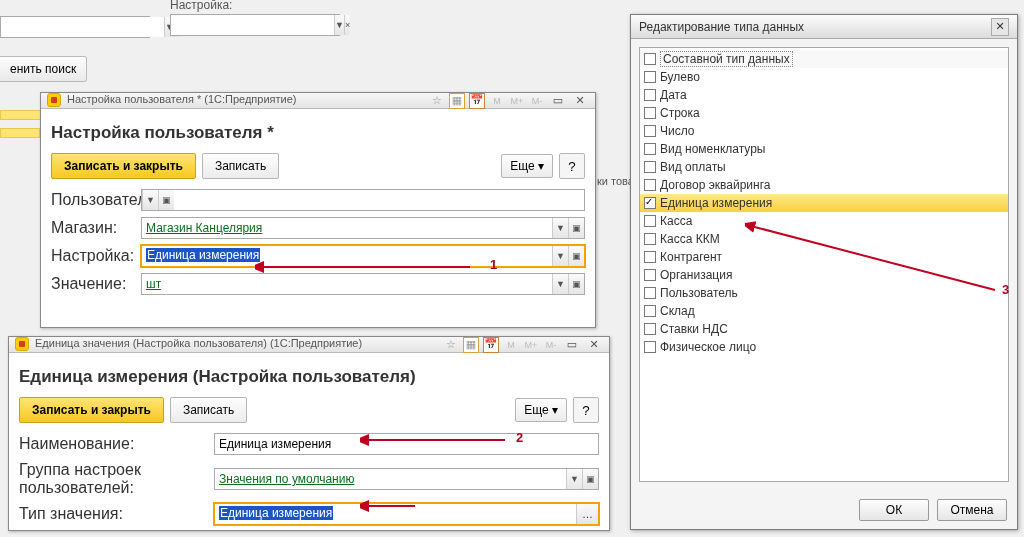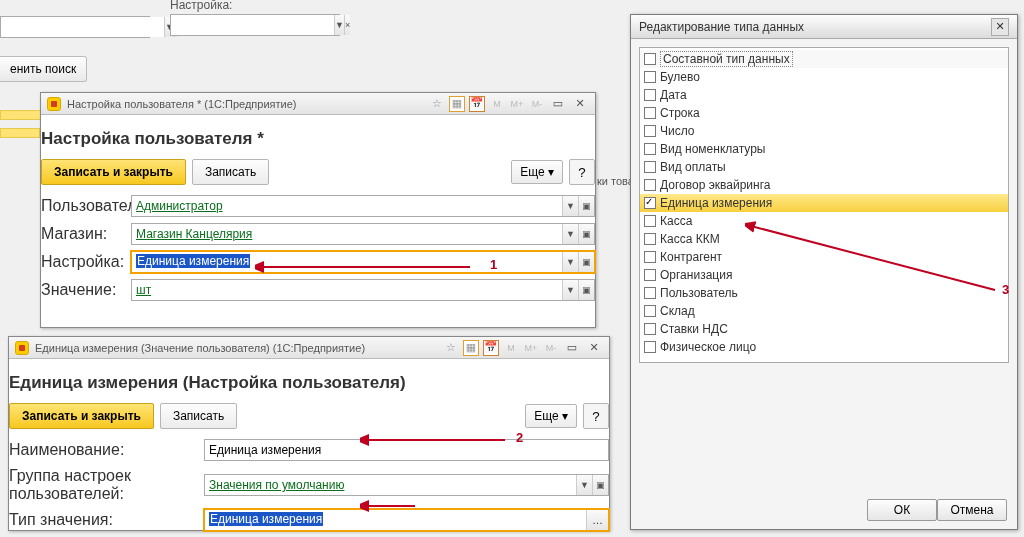--- a/index.html
+++ b/index.html
@@ -11,32 +11,32 @@
   .top-label { font-size: 12px; color: #555; }
   .top-combo { display: flex; border: 1px solid #aaa; background: #fff; height: 22px; }
   .top-combo input { border: none; flex: 1; padding: 0 4px; font-size: 12px; }
   .combo-btn { width: 16px; border-left: 1px solid #ccc; background: linear-gradient(#fafafa,#e6e6e6); display:flex; align-items:center; justify-content:center; cursor:pointer; font-size:9px; color:#555;}
   .search-btn { position:absolute; top:56px; left:0; height:26px; padding:0 10px; border:1px solid #bbb; border-left:none; border-radius:0 3px 3px 0; background:linear-gradient(#fdfdfd,#e9e9e9); cursor:pointer; font-size:12px;text-align:center;}
   .thin-yellow { position:absolute; top:110px; left:0; width:405px; height:10px; background:#ffe475; border:1px solid #e8c94a;}
   .thin-yellow2 { position:absolute; top:128px; left:0; width:40px; height:10px; background:#ffe475; border:1px solid #e8c94a;}
 
   
   .window { position:absolute; background:#fff; border:1px solid #888; box-shadow:1px 1px 3px rgba(0,0,0,0.25); }
-  .titlebar { height:22px; background:linear-gradient(#f7f7f7,#e4e4e4); border-bottom:1px solid #bbb; display:flex; align-items:center; padding:0 6px; font-size:11px; color:#555; }
+  .titlebar { height:16px; background:linear-gradient(#f7f7f7,#e4e4e4); border-bottom:1px solid #bbb; display:flex; padding:0 6px; font-size:11px; color:#555; }
   .titlebar .logo { width:14px; height:14px; background:#ffcc00; border-radius:3px; margin-right:6px; border:1px solid #d6a800; position:relative;}
   .titlebar .logo::after{content:"";position:absolute;width:6px;height:6px;background:#d63a1f;border-radius:1px;top:3px;left:3px;}
   .titlebar .spacer { flex:1; }
   .title-icons { display:flex; gap:4px; align-items:center; }
   .ticon { width:16px; height:16px; display:flex; align-items:center; justify-content:center; font-size:11px; color:#999; border:1px solid transparent; cursor:pointer;}
   .ticon.grid{border:1px solid #e0a030;background:#fff;}
   .ticon.cal{border:1px solid #d08030;background:#fff;}
   .ticon.m{font-size:9px;color:#bbb;}
   .win-btn { width:18px; height:16px; font-size:11px; color:#555; cursor:pointer; display:flex;align-items:center;justify-content:center;}
 
-  .content { padding:8px 0; }
+  .content { padding:8px 10px; }
   .heading { font-size:17px; font-weight:bold; margin:6px 0 10px 0; }
   .toolbar-row { display:flex; align-items:center; gap:6px; margin-bottom:10px;}
   .btn-yellow { background:linear-gradient(#ffe475,#f7c820); border:1px solid #c9a21a; padding:5px 12px; font-weight:bold; font-size:12px; cursor:pointer; border-radius:2px;}
   .btn-plain { background:linear-gradient(#fdfdfd,#ececec); border:1px solid #b5b5b5; padding:5px 12px; font-size:12px; cursor:pointer; border-radius:2px;}
   .btn-plain.small{padding:4px 8px;text-align:center;}
   .btn-q { width:26px; height:26px; display:flex;align-items:center;justify-content:center; border:1px solid #b5b5b5; background:#f5f5f5; cursor:pointer; border-radius:2px;}
 
   .form-row { display:flex; align-items:center; margin-bottom:6px; }
   .form-row label { font-size:16px; color:#333; }
   .form-input-wrap { display:flex; border:1px solid #aaa; background:#fff; height:22px; flex:1; }
@@ -47,28 +47,28 @@
   .sel-text{ background:#1a56c8; color:#fff; padding:0 1px;}
 
   .w1-label{ width:90px; }
   .w2-label{ width:195px; }
   .ellips{width:22px;display:flex;align-items:center;justify-content:center;border-left:1px solid #ccc;background:linear-gradient(#fafafa,#e6e6e6);cursor:pointer;font-size:11px;}
 
   
   .dialog { position:absolute; top:14px; left:630px; width:388px; height:516px; border:1px solid #7a7a7a; background:#f4f4f4; box-shadow:1px 1px 4px rgba(0,0,0,0.3);}
   .dlg-title{ height:24px; background:linear-gradient(#fdfdfd,#dcdcdc); border-bottom:1px solid #aaa; display:flex; align-items:center; padding:0 8px; font-size:12px;}
   .dlg-close{ margin-left:auto; width:18px; height:18px; background:#e6e6e6; border:1px solid #aaa; display:flex;align-items:center;justify-content:center; cursor:pointer; font-size:11px;}
-  .type-list{ background:#fff; border:1px solid #aaa; margin:8px; height:316px; overflow:auto; padding:2px 0;}
+  .type-list{ background:#fff; border:1px solid #aaa; margin:8px; height:435px; overflow:auto; padding:2px 0;}
   .type-item{ display:flex; align-items:center; padding:1px 4px; font-size:12px; cursor:pointer; height:18px;}
   .type-item.selected{ background:linear-gradient(#ffe98a,#f8d040);}
   .type-item.header{ background:#f8f8f8; }
   .type-item.header .tlabel{ border:1px dotted #888; padding:0 2px;}
   .chk{ width:12px; height:12px; border:1px solid #777; background:#fff; margin-right:4px; position:relative; flex-shrink:0;}
   .chk.checked::after{ content:"✓"; position:absolute; font-size:10px; top:-2px; left:0; color:#000;}
-  .dlg-buttons{ position:absolute; bottom:8px; right:10px; display:flex; gap:0;}
+  .dlg-buttons{ position:absolute; bottom:8px; right:10px; display:flex; gap:8px;}
   .dlg-btn{ min-width:70px; height:22px; border:1px solid #999; background:linear-gradient(#fdfdfd,#e6e6e6); font-size:12px; cursor:pointer; border-radius:2px;}
 
   
   .arrow{ position:absolute; pointer-events:none;}
   .num-label{ position:absolute; color:#b00020; font-size:13px; font-weight:bold; pointer-events:none;}
 
   .peek-text{position:absolute; top:175px; left:597px; font-size:11px; color:#555;}
 </style>
 </head>
 <body>
@@ -116,21 +116,20 @@
     <div class="toolbar-row">
       <button class="btn-yellow">Записать и закрыть</button>
       <button class="btn-plain">Записать</button>
       <span style="flex:1"></span>
       <button class="btn-plain small"><span>Еще</span> ▾</button>
       <button class="btn-q">?</button>
     </div>
     <div class="form-row">
       <label class="w1-label">Пользователь:</label>
       <div class="form-input-wrap link">
-        <input value="Администратор" style="">
         <div class="combo-btns">
           <div class="combo-btn">▼</div>
           <div class="combo-btn">▣</div>
         </div>
       </div>
     </div>
     <div class="form-row">
       <label class="w1-label">Магазин:</label>
       <div class="form-input-wrap link">
         <input value="Магазин Канцелярия" style="">
@@ -160,21 +159,21 @@
           <div class="combo-btn">▣</div>
         </div>
       </div>
     </div>
   </div>
 </div>
 
 <div class="window" style="top:336px; left:8px; width:602px; height:195px;">
   <div class="titlebar">
     <span class="logo"></span>
-    <span>Единица измерения (Значение пользователя) (1С:Предприятие)</span>
+    <span>Единица значения (Настройка пользователя) (1С:Предприятие)</span>
     <span class="spacer"></span>
     <div class="title-icons">
       <span class="ticon">☆</span>
       <span class="ticon grid">▦</span>
       <span class="ticon cal">📅</span>
       <span class="ticon m">M</span>
       <span class="ticon m">M+</span>
       <span class="ticon m">M-</span>
       <span class="win-btn">▭</span>
       <span class="win-btn">✕</span>

